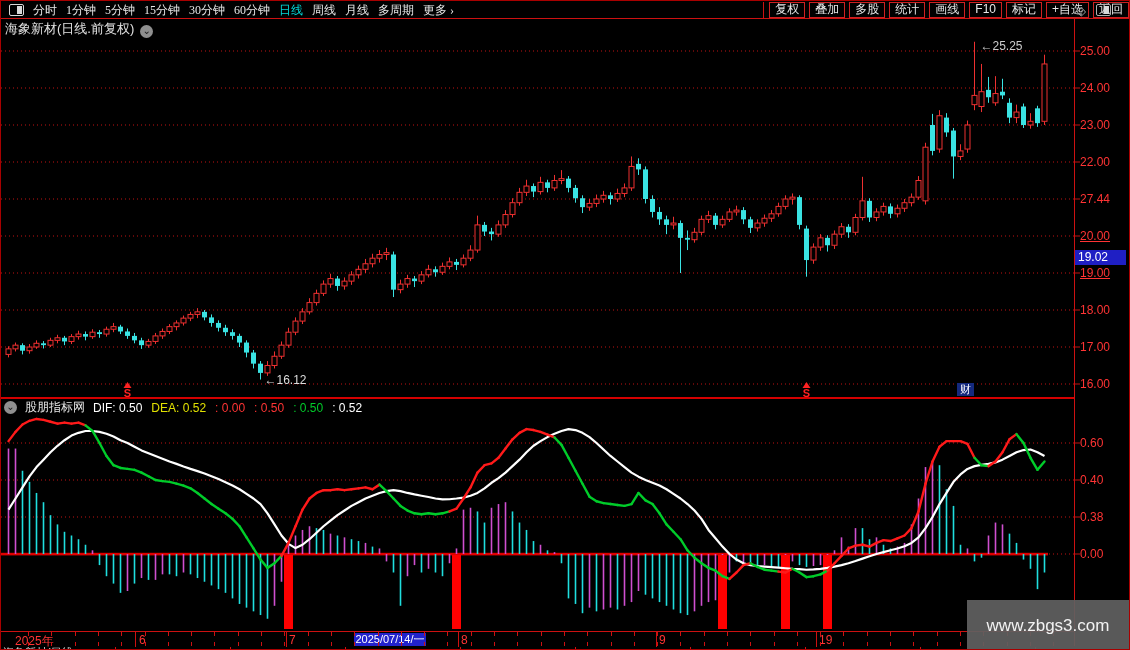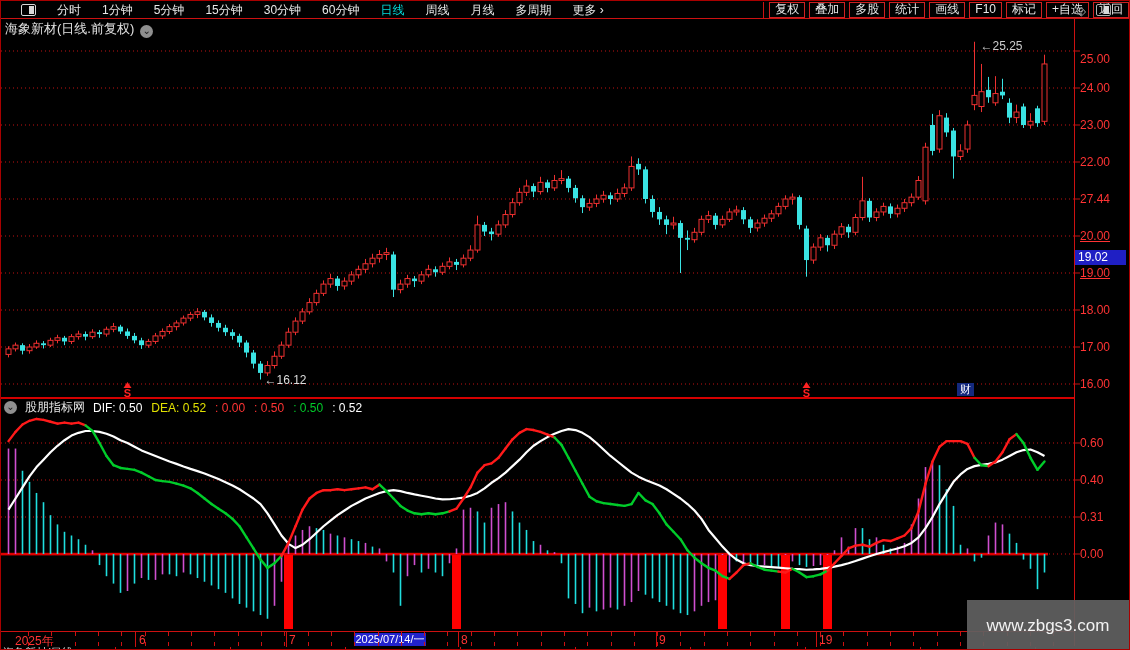--- a/index.html
+++ b/index.html
@@ -2,21 +2,21 @@
 <html><head>
 <meta charset="utf-8">
 <style>
   html,body{margin:0;padding:0;background:#000;}
   #page{position:relative;width:1130px;height:650px;background:#000;overflow:hidden;
         font-family:"Liberation Sans","DejaVu Sans",sans-serif;box-sizing:border-box;
         border:1px solid #a80000;}
   
   #toolbar{position:absolute;left:0;top:0;width:1130px;height:17px;border-bottom:1px solid #cc1111;
            display:flex;align-items:center;font-size:12px;color:#e8e8e8;white-space:nowrap;}
-  #tb-left{display:flex;align-items:center;gap:21px;padding-left:20px;flex:1;overflow:hidden;}
+  #tb-left{display:flex;align-items:center;gap:9px;padding-left:8px;flex:1;overflow:hidden;font-family:Liberation Serif, serif;}
   .panel-icon{width:13px;height:10px;border:1px solid #d8d8d8;border-radius:2px;position:relative;flex:0 0 auto;}
   .panel-icon::after{content:"";position:absolute;right:1px;top:1px;bottom:1px;width:5px;background:#d8d8d8;}
   .tb-item{cursor:pointer;line-height:16px;}
   .tb-item.active{color:#00dcdc;}
   #tb-right{display:flex;align-items:center;gap:4px;padding-right:2px;border-left:1px solid #cc1111;padding-left:5px;}
   .tb-btn{border:1px solid #cc2222;padding:0 5px;line-height:13px;height:14px;font-size:12px;cursor:pointer;}
   
   #title-row{position:absolute;left:0;top:18px;width:1073px;height:19px;display:flex;align-items:flex-end;color:#e2e2e2;font-size:13px;}
   #stock-title{padding-left:4px;}
   .circle-chevron{width:13px;height:13px;border-radius:50%;background:#8f8f8f;color:#1a1a1a;font-size:10px;line-height:12px;
@@ -731,36 +731,36 @@
       <text x="979.5" y="48.75" fill="#cccccc" font-size="12px" class="svgtext">←25.25</text>
       <text x="263.5" y="382.55999999999995" fill="#dddddd" font-size="12px" class="svgtext">←16.12</text>
       <path d="M 122.5 387 L 130.5 387 L 126.5 381 Z" fill="#ff2222"></path>
       <text x="126.5" y="396" fill="#ff2222" font-size="11px" font-weight="bold" text-anchor="middle" class="svgtext">S</text>
       <path d="M 801.5 387 L 809.5 387 L 805.5 381 Z" fill="#ff2222"></path>
       <text x="805.5" y="396" fill="#ff2222" font-size="11px" font-weight="bold" text-anchor="middle" class="svgtext">S</text>
     </svg>
 
   <div id="v-divider"></div>
   <div id="price-axis">
-      <div class="yaxis-label" style="top: 43px; margin-top: 8px;">25.00</div>
+      <div class="yaxis-label" style="top: 43px;">25.00</div>
       <div class="yaxis-label" style="top: 80px;">24.00</div>
       <div class="yaxis-label" style="top: 117px;">23.00</div>
       <div class="yaxis-label" style="top: 154px;">22.00</div>
       <div class="yaxis-label" style="top: 191px;">27.44</div>
       <div class="yaxis-label" style="top: 228px; text-decoration: underline;">20.00</div>
       <div class="yaxis-label" style="top: 265px; text-decoration: underline;">19.00</div>
       <div class="yaxis-label" style="top: 302px;">18.00</div>
       <div class="yaxis-label" style="top: 339px;">17.00</div>
       <div class="yaxis-label" style="top: 376px;">16.00</div>
     </div>
   <div id="price-badge">19.02</div>
   <div id="ind-axis">
       <div class="yaxis-label" style="top: 435px;">0.60</div>
       <div class="yaxis-label" style="top: 472px;">0.40</div>
-      <div class="yaxis-label" style="top: 509px;">0.31</div>
+      <div class="yaxis-label" style="top: 509px;">0.38</div>
       <div class="yaxis-label" style="top: 546px;">0.00</div>
     </div>
 
   <div id="ind-header">
     <span class="circle-chevron" style="margin-left:0;">⌄</span>
     <span id="ind-name">股朋指标网</span>
     <span id="ind-values" style="display:flex;gap:9px;">
         <span style="color: rgb(255, 255, 255);">DIF: 0.50</span>
         <span style="color: rgb(224, 224, 0);">DEA: 0.52</span>
         <span style="color: rgb(255, 52, 52);">: 0.00</span>

